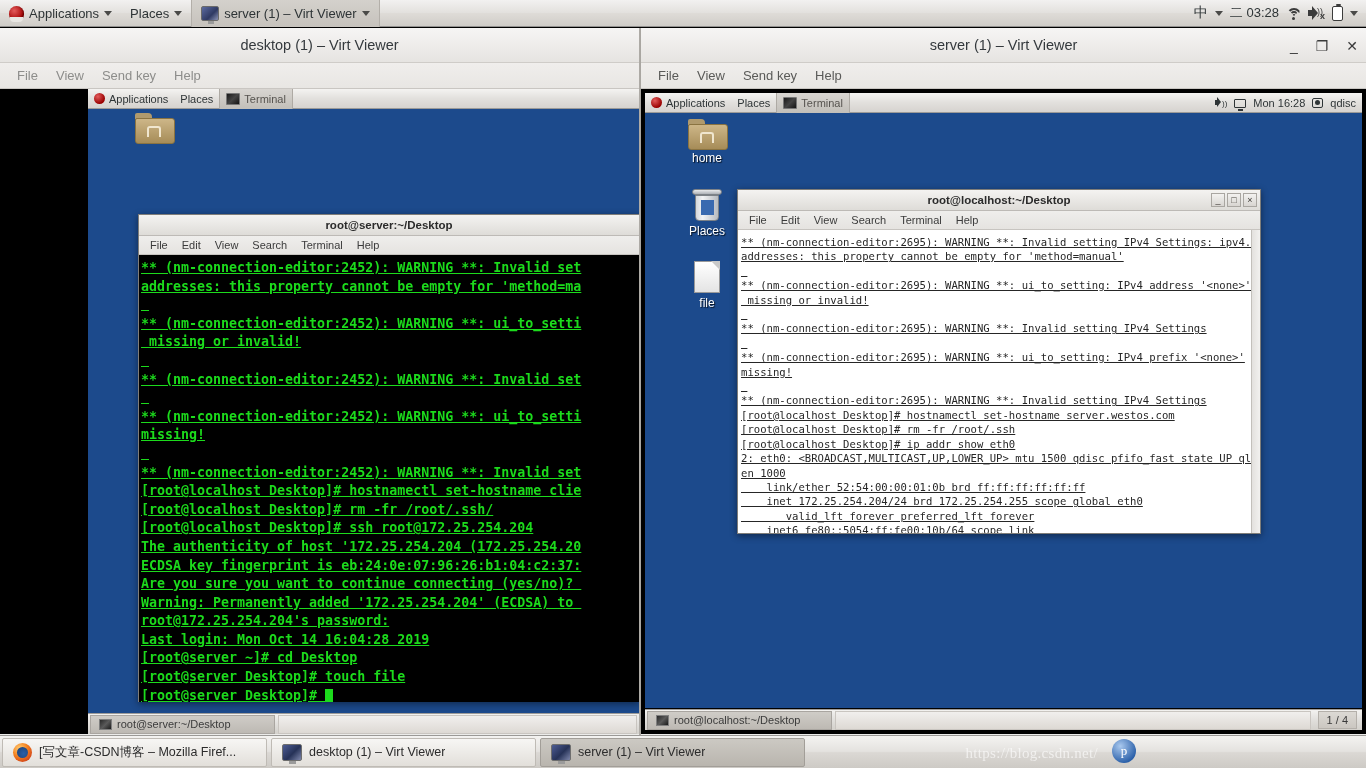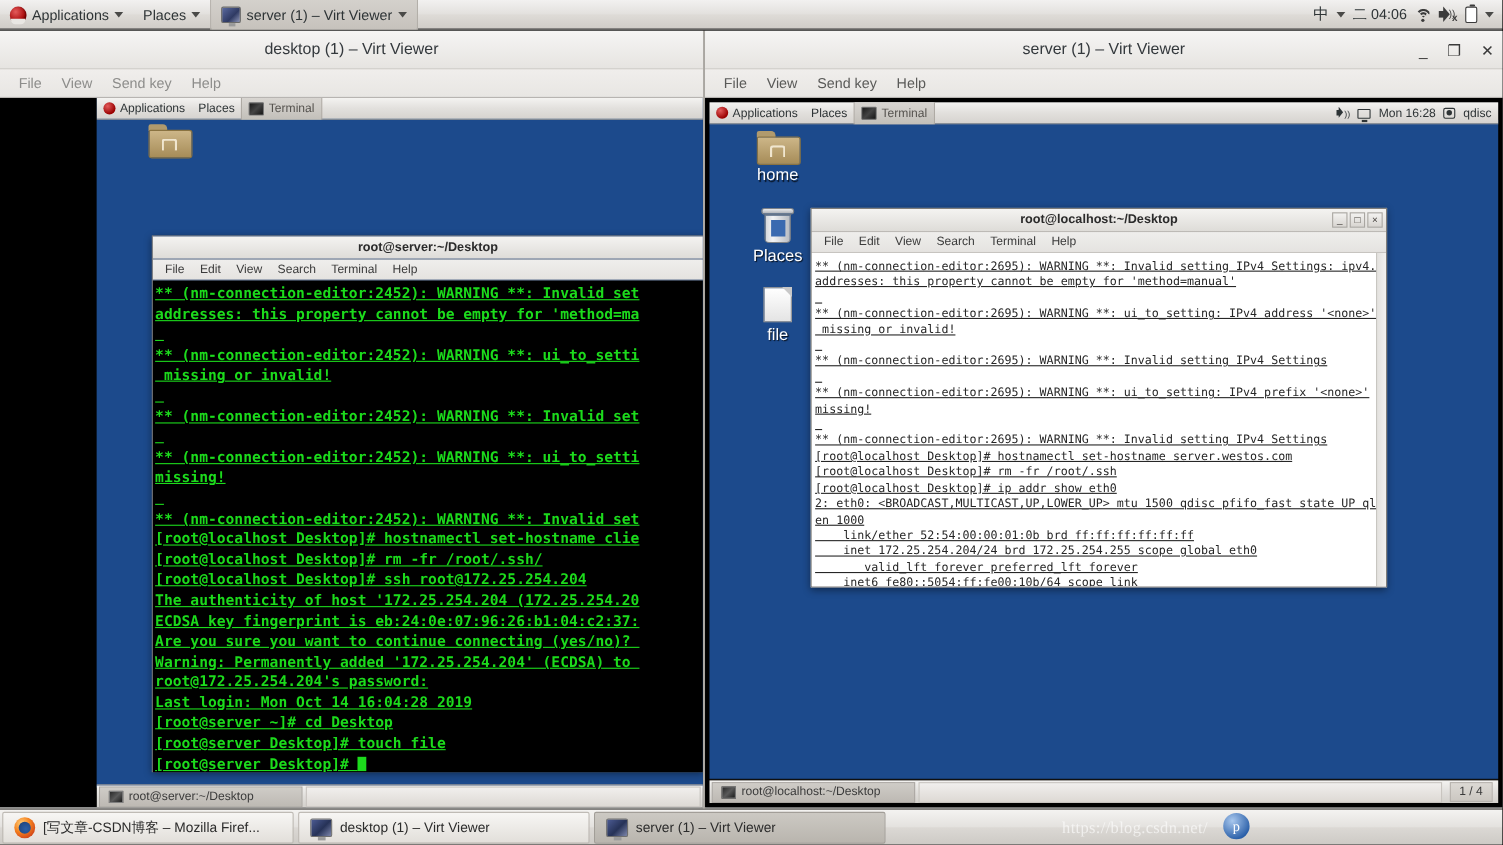--- a/index.html
+++ b/index.html
@@ -105,21 +105,21 @@
   .gico.snd .a{position:absolute;right:0;top:2px;font-size:8px;color:#2e3436;}
   .gico.net{ border:1.4px solid #2e3436; border-radius:1px; width:12px;height:9px; top:1px; position:relative;}
   .gico.net:after{content:"";position:absolute;left:3px;bottom:-4px;width:5px;height:2px;background:#2e3436;}
   .gico.usr{ border:1.4px solid #2e3436; border-radius:2px; width:11px;height:10px; position:relative;}
   .gico.usr:after{content:"";position:absolute;left:2px;top:1px;width:5px;height:5px;background:#2e3436;border-radius:50%;}
 
   
   .vm-desktop{ position:absolute; left:0; top:20px; right:0; bottom:0; background:#1c4a8c; }
 
   
-  .dicon{ position:absolute; width:56px; text-align:center; color:#fff; font-size:15px; text-shadow:1px 1px 1px rgba(0,0,0,.8); }
+  .dicon{ position:absolute; width:56px; text-align:center; color:#fff; font-size:12px; text-shadow:1px 1px 1px rgba(0,0,0,.8); }
   .dicon .glyph{ display:block; margin:0 auto 3px; }
   .ico-folder{ width:38px;height:29px; position:relative; }
   .ico-folder:before{ content:""; position:absolute; left:0; top:0; width:17px;height:6px;
     background:#b09a6d; border-radius:2px 4px 0 0; }
   .ico-folder:after{ content:""; position:absolute; left:0; top:5px; width:38px;height:24px;
     background:linear-gradient(to bottom,#cdb688,#a68c58);
     border-radius:2px 3px 3px 3px; border:1px solid #8a7341;}
   .ico-folder .hs{ position:absolute; z-index:3; left:12px; top:13px; width:14px;height:11px;
     border:2px solid #f0e6cf; border-bottom:none; border-radius:3px 3px 0 0;}
   .ico-trash{ width:30px;height:32px; position:relative; margin:0 auto;}
@@ -215,21 +215,21 @@
     </div>
     <div class="pitem active">
       <span class="vm-mini-icon"></span>
       <span>server (1) – Virt Viewer</span>
       <span class="caret"></span>
     </div>
     <div class="spacer"></div>
     <div class="tray">
       <span class="ime">中</span>
       <span class="caret"></span>
-      <span>二 04:06</span>
+      <span>二 03:28</span>
       <span class="icn ico-wifi">
           <i></i>
           <i></i>
           <i></i>
           <b></b>
         </span>
       <span class="icn ico-spk">
         <span class="cone"></span>
           <span class="w">))</span>
           <span class="x">x</span>

